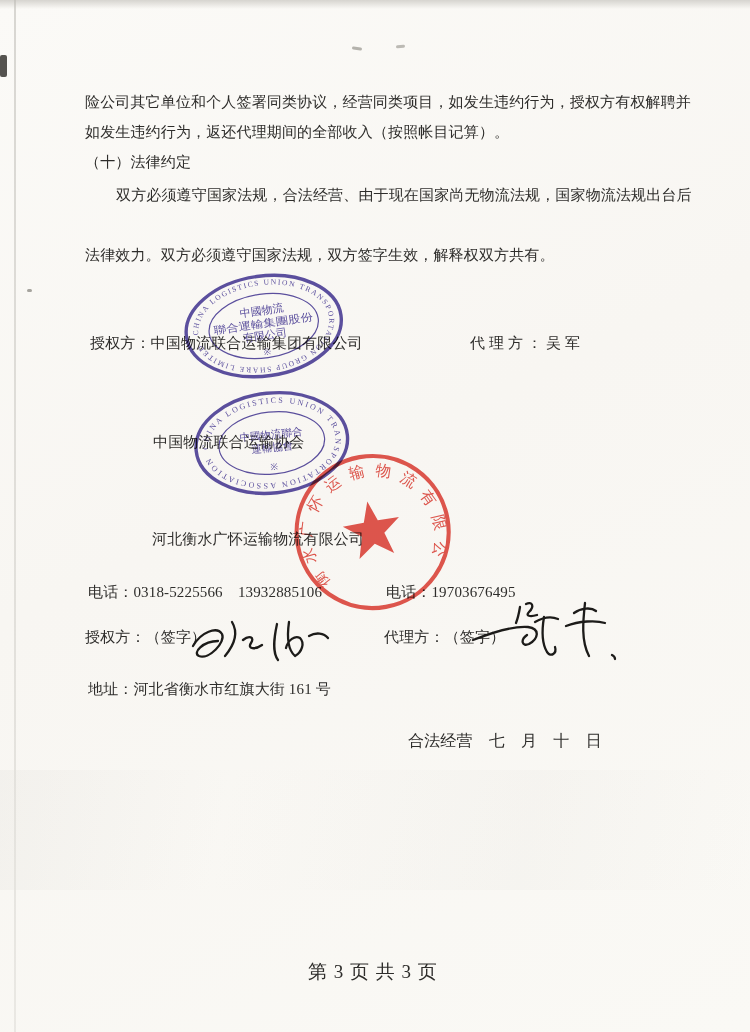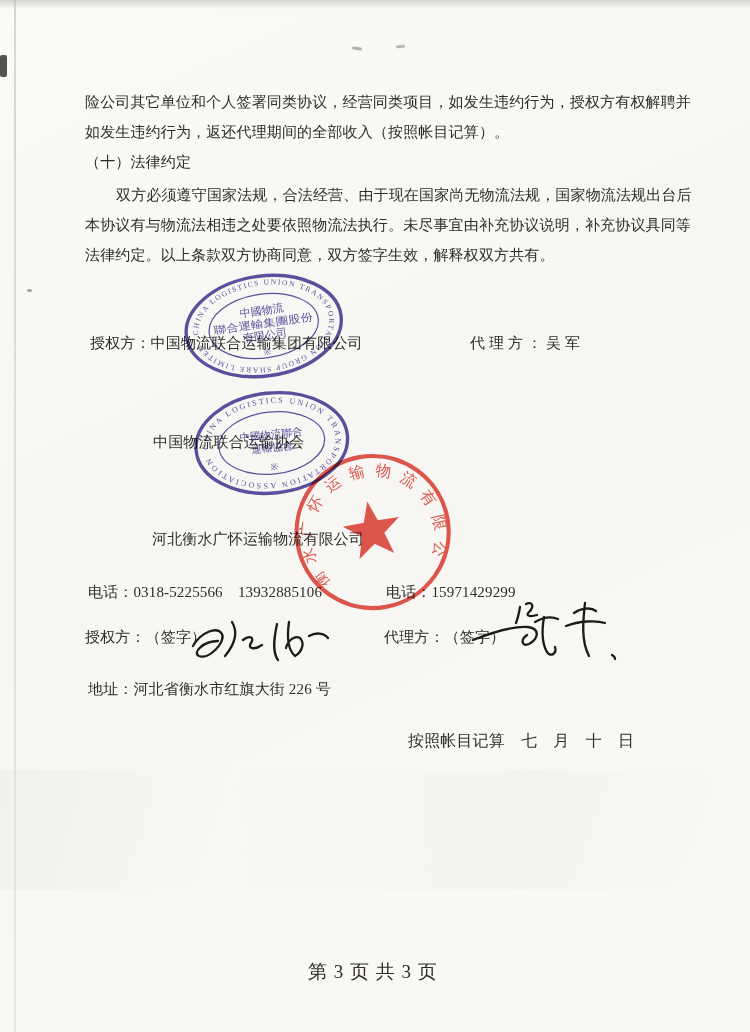--- a/index.html
+++ b/index.html
@@ -38,34 +38,33 @@
   <div class="speck-a"></div>
   <div class="speck-b"></div>
   <div class="smudge-a"></div>
   <div class="smudge-b"></div>
   <div class="crease"></div>
 
   <div class="tl" style="left:85px;top:93px">险公司其它单位和个人签署同类协议，经营同类项目，如发生违约行为，授权方有权解聘并</div>
   <div class="tl" style="left:85px;top:123px">如发生违约行为，返还代理期间的全部收入（按照帐目记算）。</div>
   <div class="tl" style="left:85px;top:153px">（十）法律约定</div>
   <div class="tl ind" style="left:85px;top:186px">双方必须遵守国家法规，合法经营、由于现在国家尚无物流法规，国家物流法规出台后</div>
-  <div class="tl" style="left:85px;top:216px">本协议有与物流法相违之处要依照物流法执行。未尽事宜由补充协议说明，补充协议具同等</div>
-  <div class="tl" style="left:85px;top:246px">法律约定。以上条款双方协商同意，双方签字生效，解释权双方共有。</div>
+  <div class="tl" style="left:85px;top:246px">法律效力。双方必须遵守国家法规，双方签字生效，解释权双方共有。</div>
 
   <div class="tl" style="left:90px;top:334px">授权方：中国物流联合运输集团有限公司</div>
   <div class="tl" style="left:470px;top:334px;letter-spacing:4px">代理方：吴军</div>
   <div class="tl" style="left:153px;top:433px">中国物流联合运输协会</div>
   <div class="tl" style="left:152px;top:530px">河北衡水广怀运输物流有限公司</div>
 
   <div class="tl pre" style="left:88px;top:583px">电话：0318-5225566　13932885106</div>
-  <div class="tl pre" style="left:386px;top:583px">电话：15971429299</div>
+  <div class="tl pre" style="left:386px;top:583px">电话：19703676495</div>
   <div class="tl" style="left:85px;top:628px">授权方：（签字）</div>
   <div class="tl" style="left:384px;top:628px">代理方：（签字）</div>
-  <div class="tl" style="left:88px;top:680px">地址：河北省衡水市红旗大街 226 号</div>
-  <div class="tl pre" style="left:408px;top:731px;font-size:16px">按照帐目记算　七　月　十　日</div>
+  <div class="tl" style="left:88px;top:680px">地址：河北省衡水市红旗大街 161 号</div>
+  <div class="tl pre" style="left:408px;top:731px;font-size:16px">合法经营　七　月　十　日</div>
 
   <div class="tl pre" style="left:308px;top:959px;font-size:19px;letter-spacing:1px">第 3 页 共 3 页</div>
 
   <div class="stamp" style="left:179px;top:273px;transform:rotate(-8deg)">
     <svg width="170" height="106" viewBox="0 0 170 106">
       <defs>
           <path id="arcG" d="M 19,53 A 66,41 0 1 1 151,53 A 66,41 0 1 1 19,53" fill="none"></path>
         </defs>
       <ellipse cx="85" cy="53" rx="78" ry="50" fill="none" stroke="#4b3e9b" stroke-width="3.4"></ellipse>
       <ellipse cx="85" cy="53" rx="55" ry="32" fill="none" stroke="#4b3e9b" stroke-width="1.2"></ellipse>

